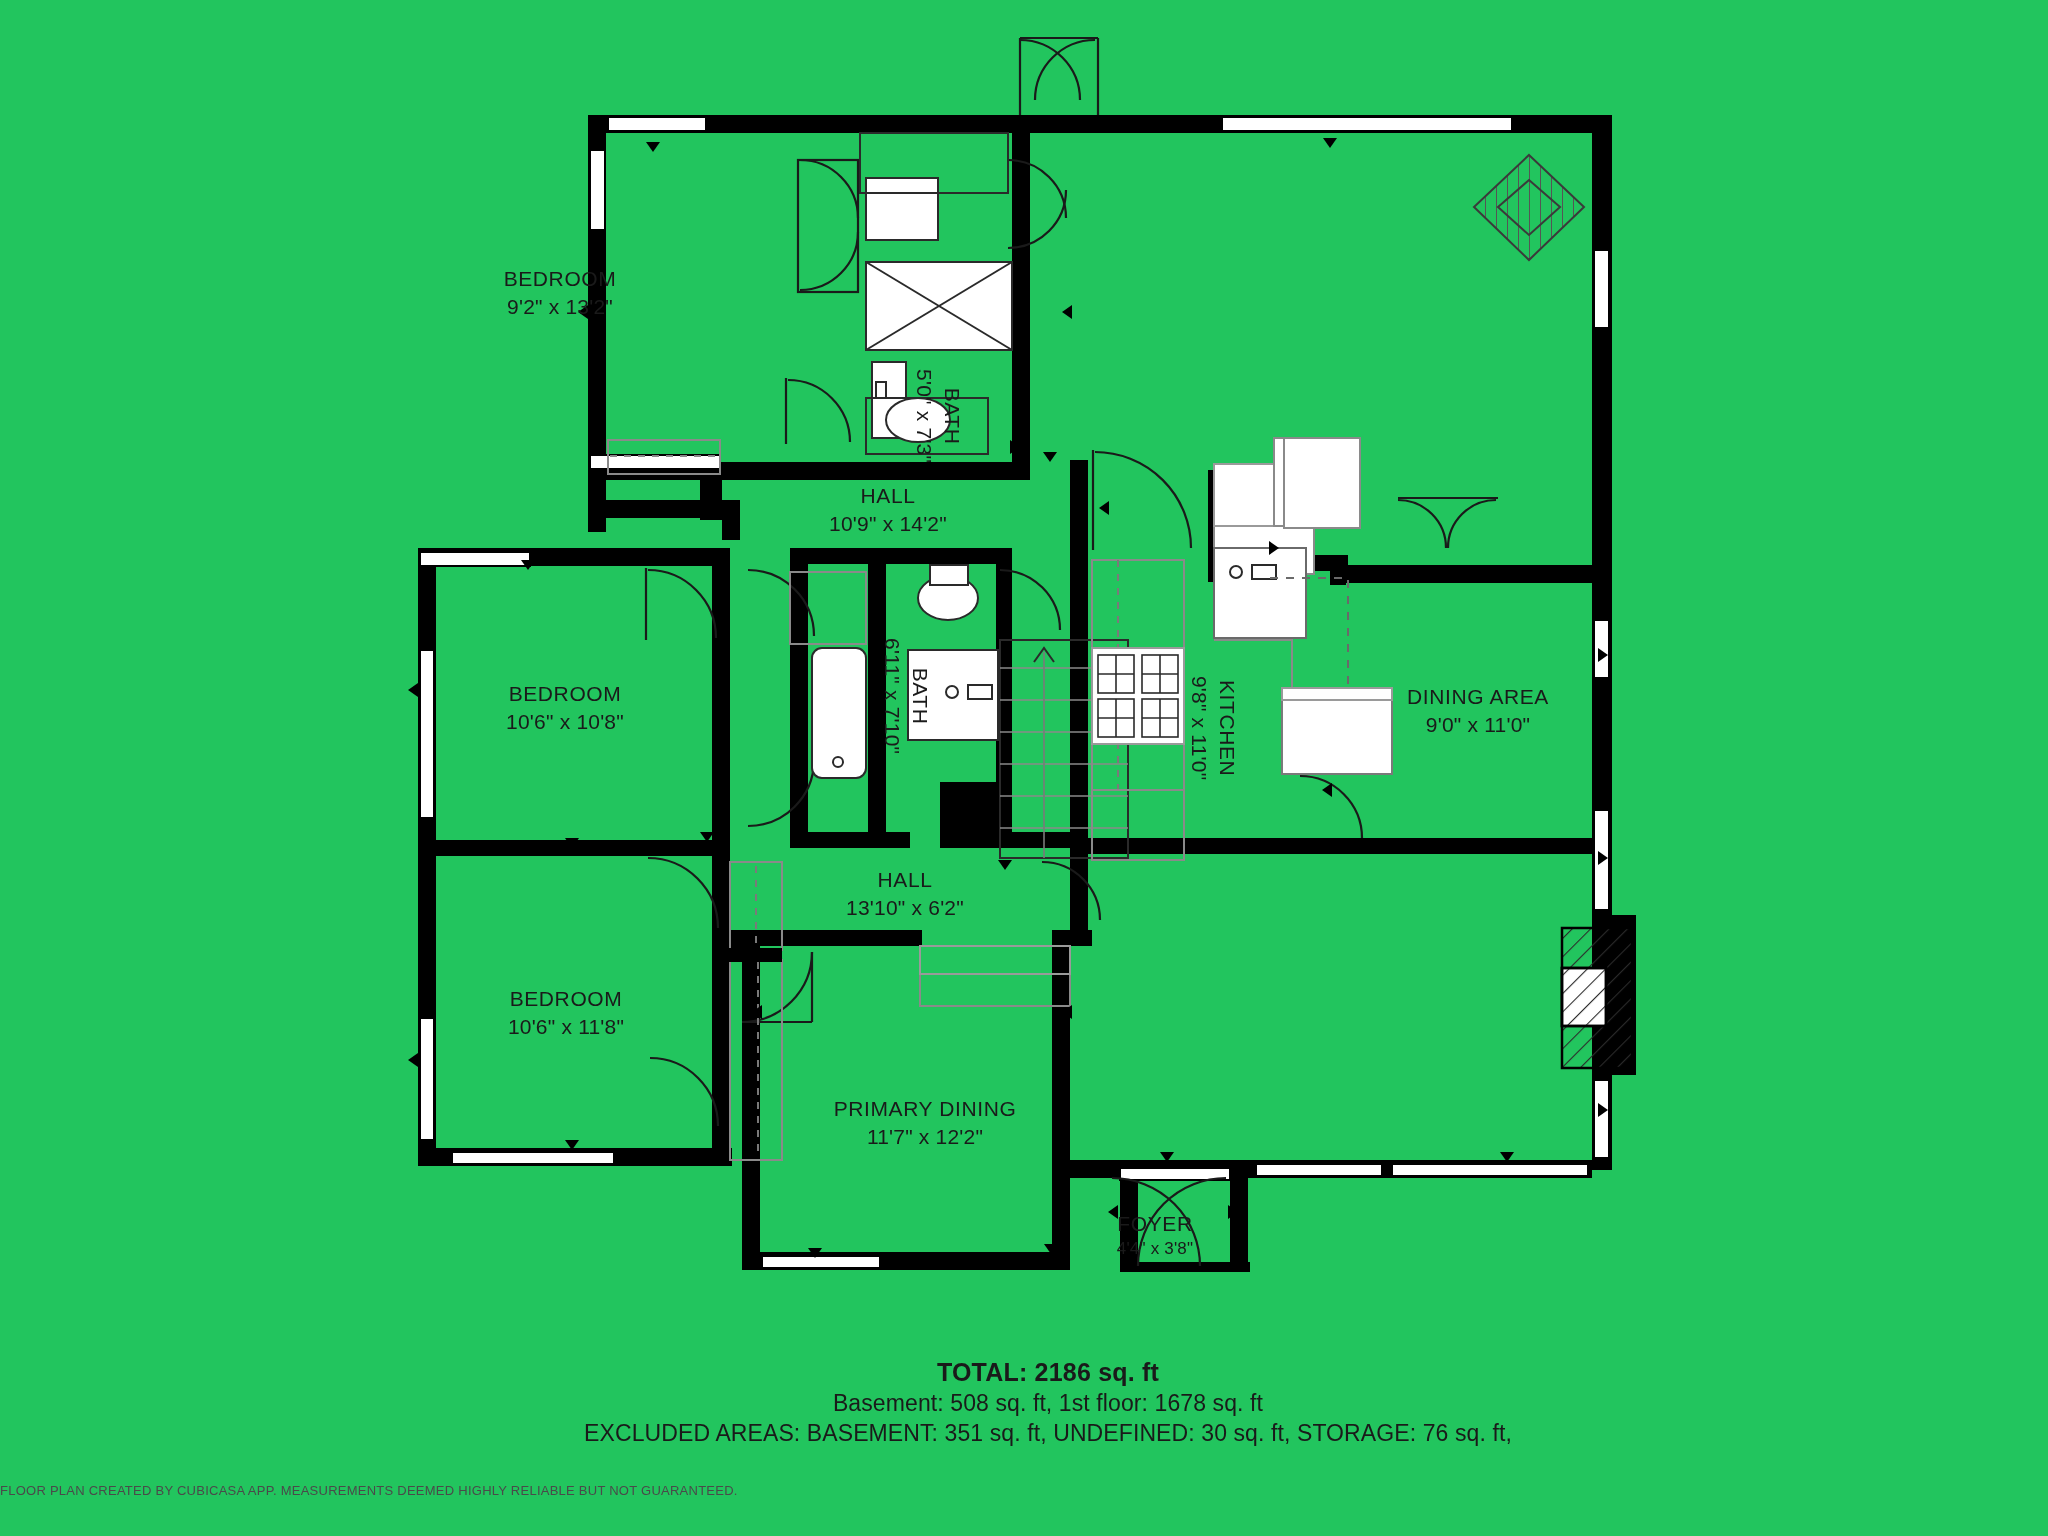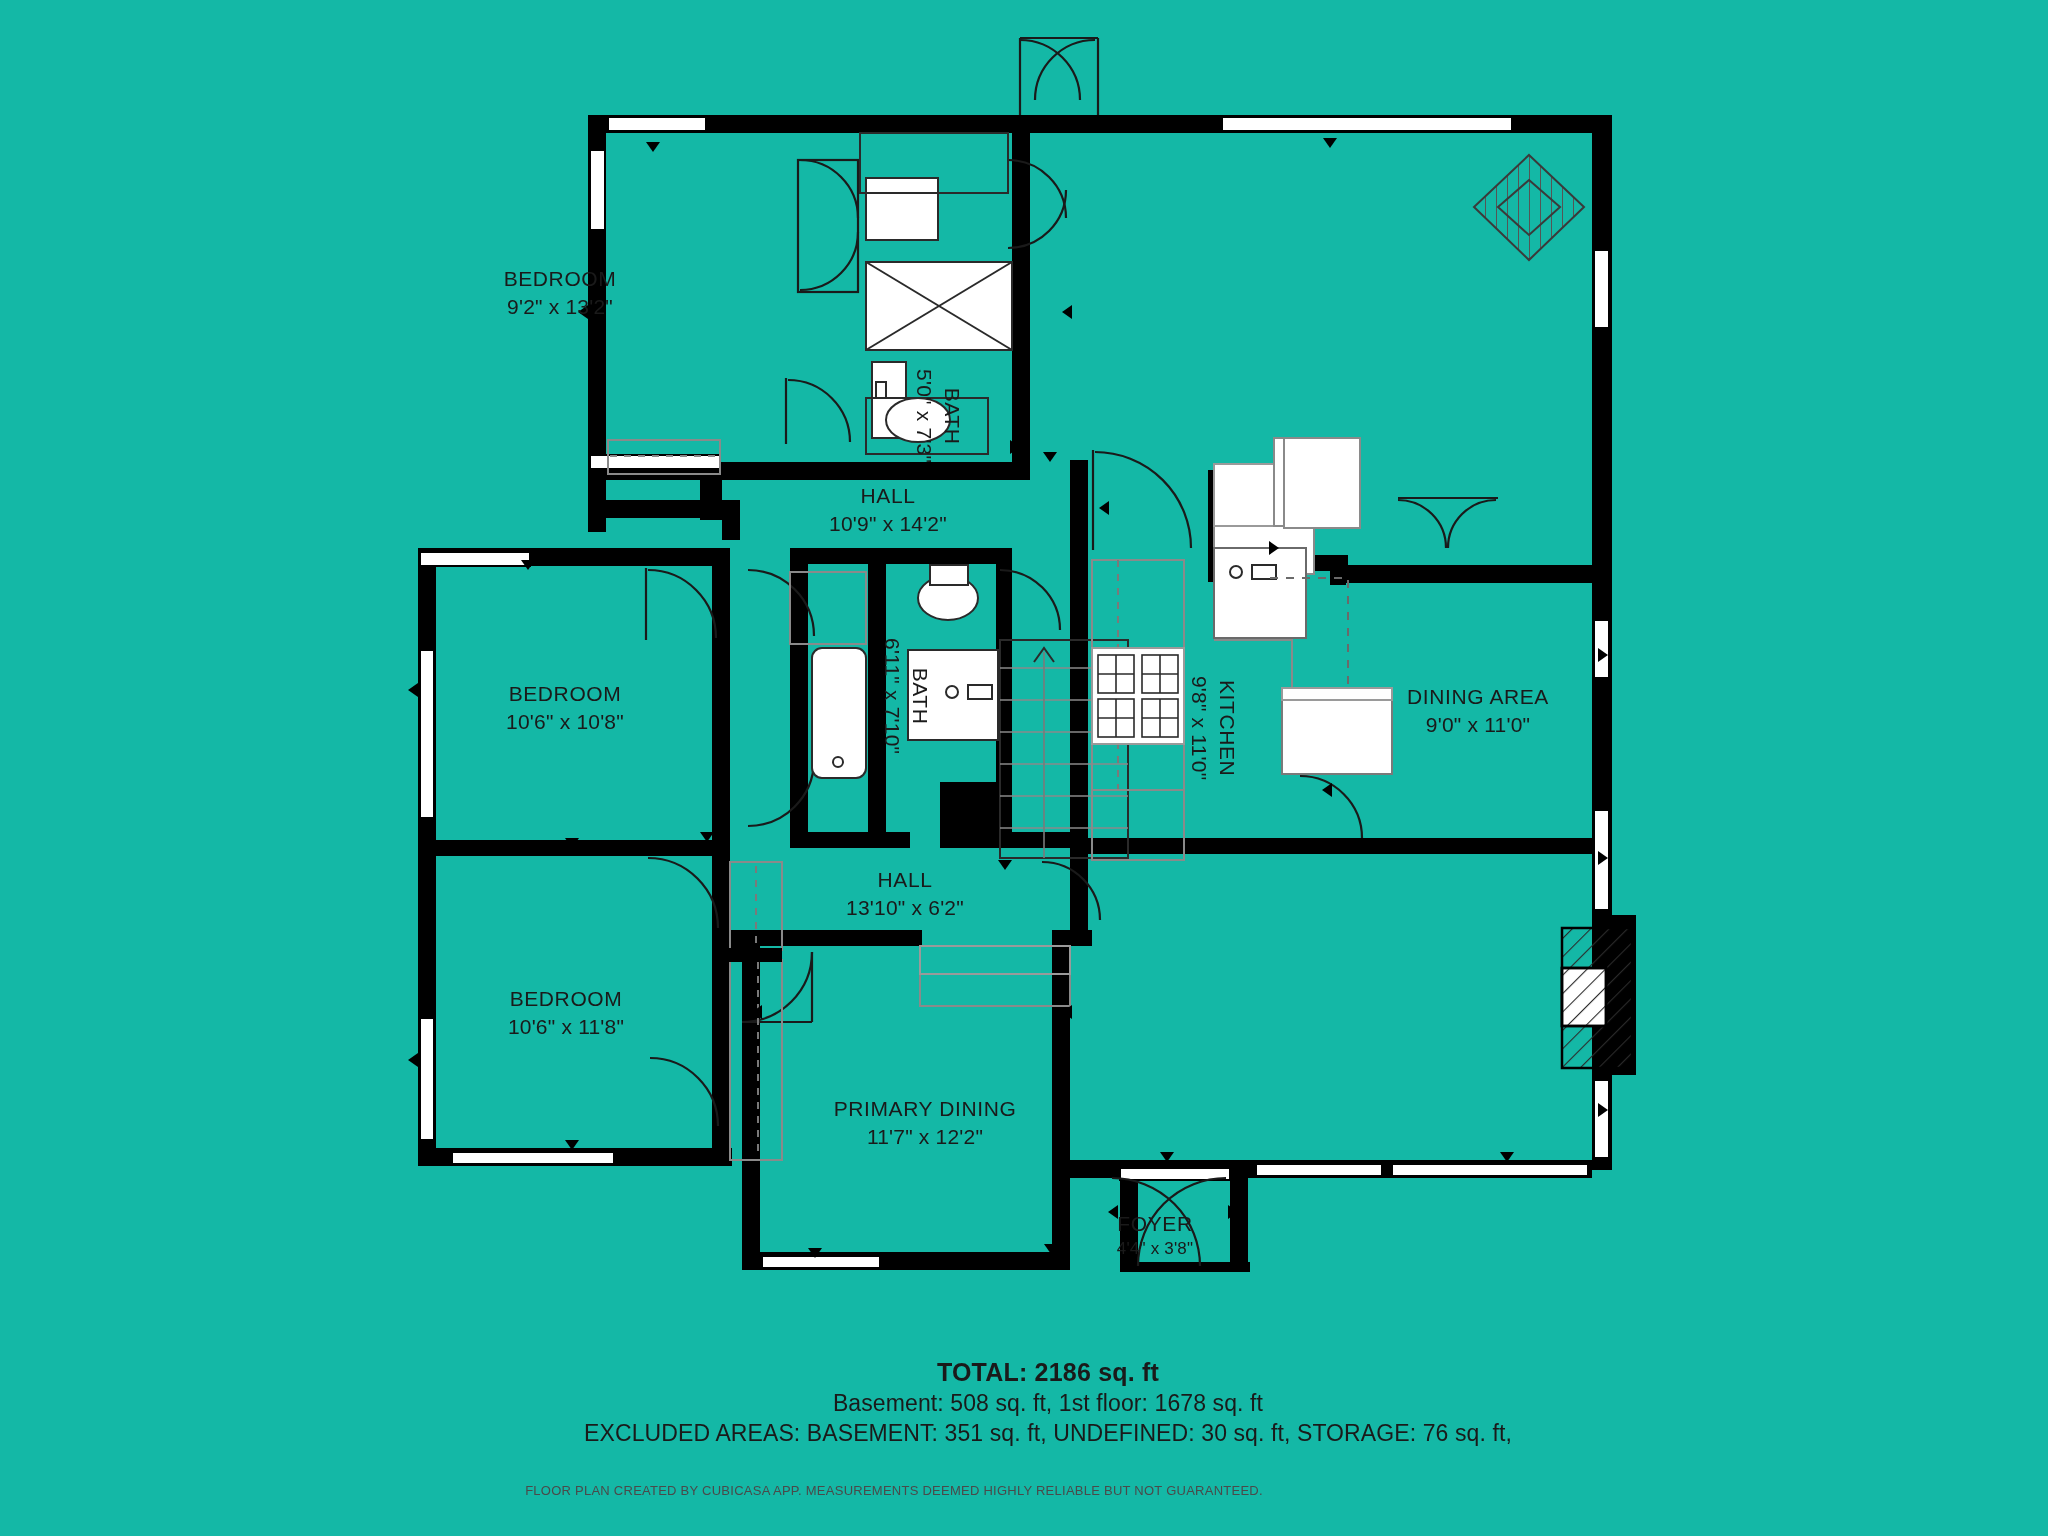--- a/index.html
+++ b/index.html
@@ -1,35 +1,35 @@
 <!DOCTYPE html>
 <html><head>
 <meta charset="utf-8">
 <style>
   html,body{margin:0;padding:0;background:#ffffff;}
   body{width:2048px;height:1536px;overflow:hidden;
        font-family:"Liberation Sans","DejaVu Sans",sans-serif;color:#1a1a1a;}
-  #stage{position:relative;width:2048px;height:1536px;background:#14b8a6;}
+  #stage{position:relative;width:2048px;height:1536px;background:#22c55e;}
   svg#plan{position:absolute;left:0;top:0;width:2048px;height:1536px;}
 
   
   .rlabel{position:absolute;text-align:center;line-height:1.34;
           color:#1a1a1a;white-space:nowrap;pointer-events:none;}
   .rlabel .nm{font-size:21px;letter-spacing:.6px;}
   .rlabel .dim{font-size:21px;letter-spacing:.2px;}
   .rlabel.small .nm{font-size:21px;}
   .rlabel.small .dim{font-size:17px;}
   .rot{transform-origin:50% 50%;}
   .rot90{transform:rotate(90deg);}
 
   
   #footer{position:absolute;left:0;width:2048px;text-align:center;padding-left:24px;}
   #footer .total{font-size:25px;font-weight:bold;letter-spacing:.2px;}
   #footer .ln{font-size:23px;letter-spacing:.1px;margin-top:3px;}
-  #disclaimer{position:absolute;left:0;width:1788px;text-align:center;
+  #disclaimer{position:absolute;left:0;width:1788px;
               font-size:13px;color:#4a4a4a;letter-spacing:.25px;}
 </style>
 </head>
 <body>
 
 <div id="stage">
 
   <svg id="plan" viewBox="0 0 2048 1536">
     <defs>
 

